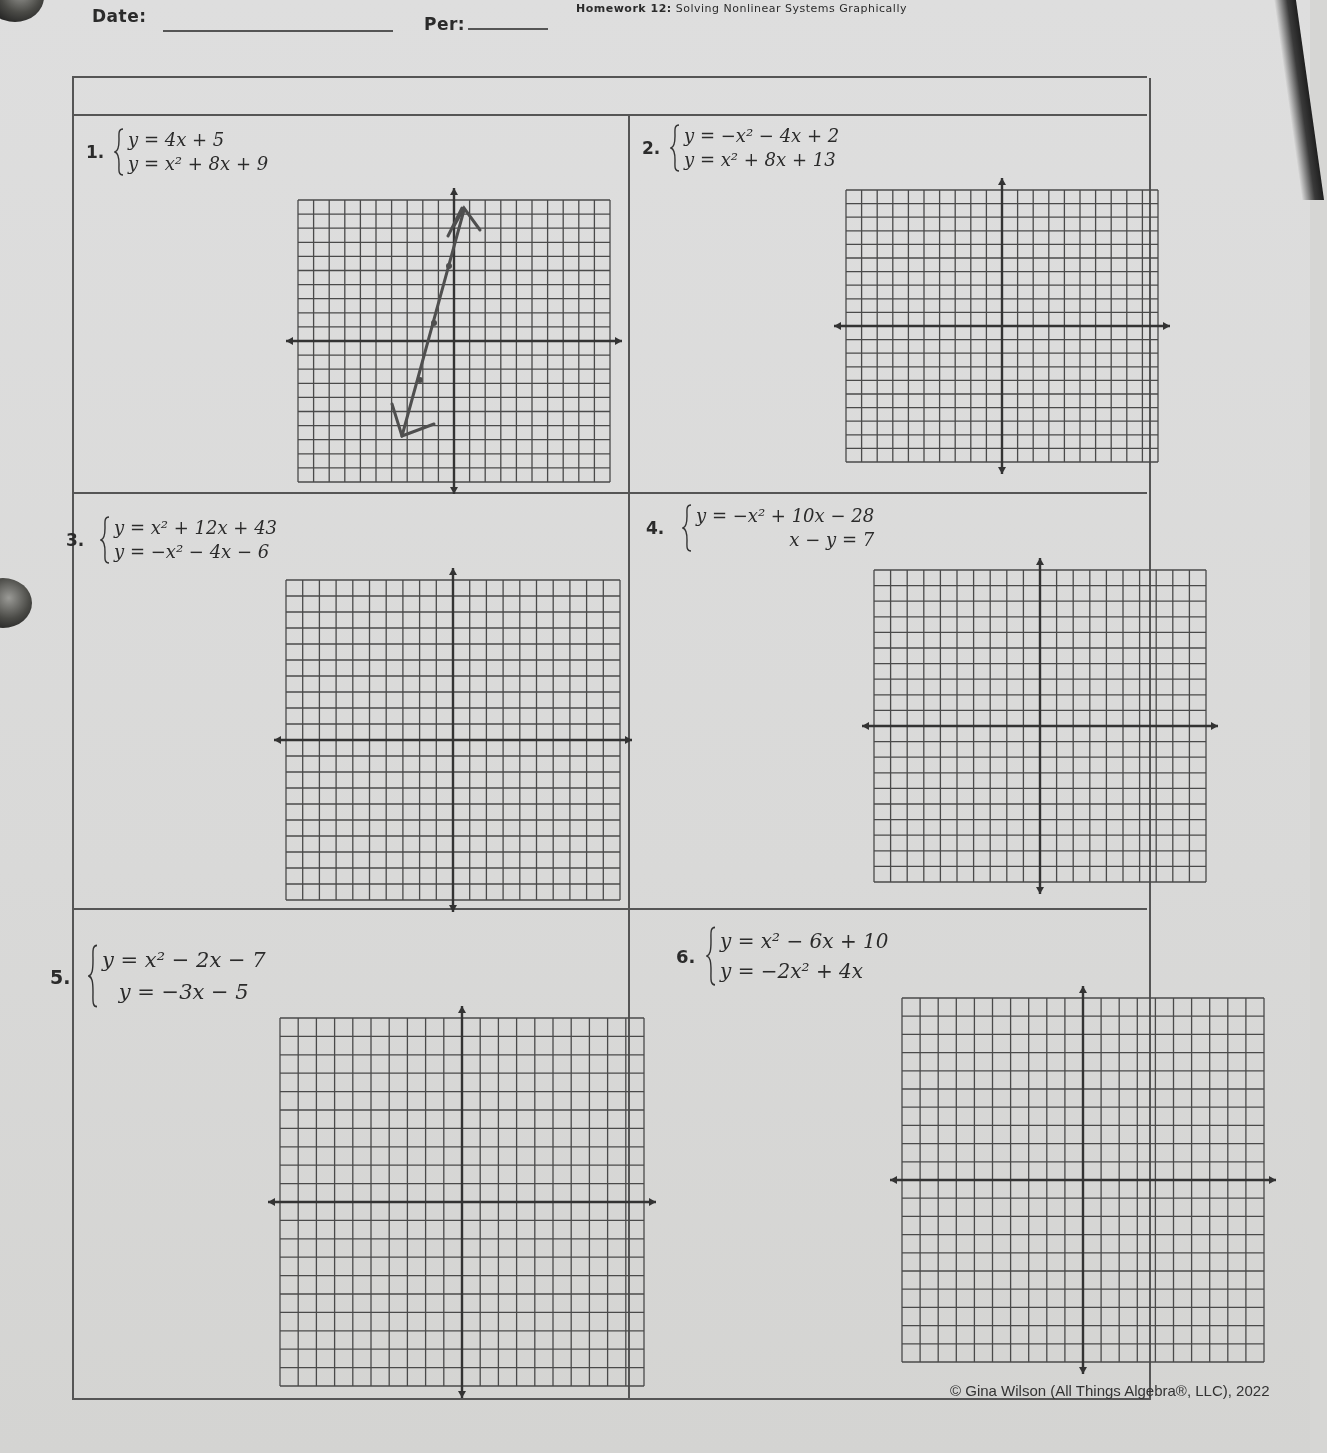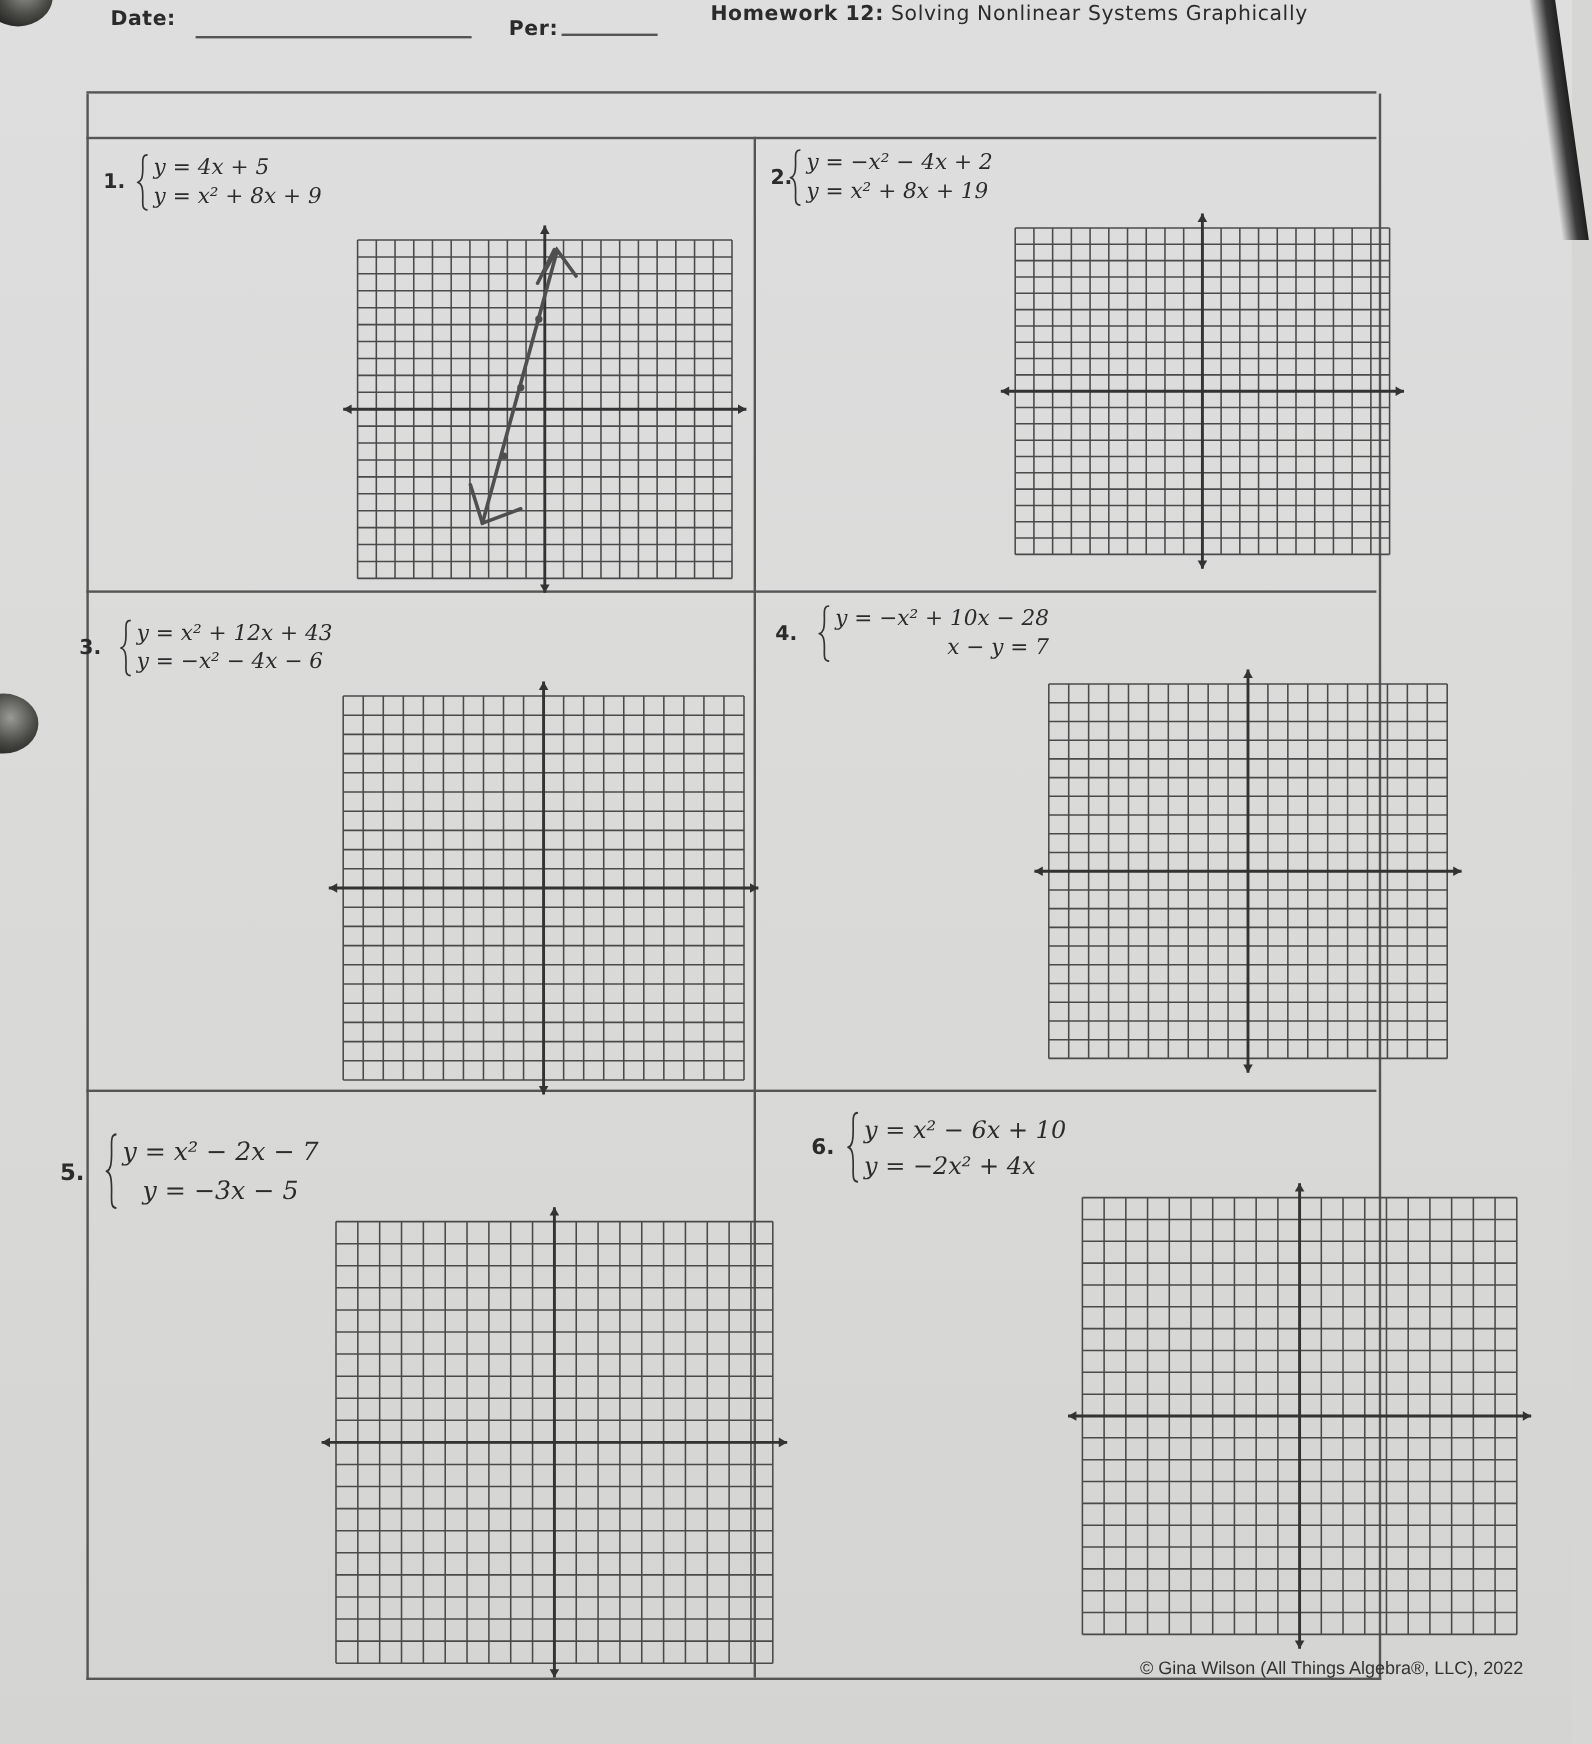--- a/index.html
+++ b/index.html
@@ -25,21 +25,21 @@
   }
   .hole.h1 { left:-14px; top:-28px; }
   .hole.h2 { left:-26px; top:578px; }
 
   .hdr { position:absolute; top:6px; font-weight:bold; font-size:17px; letter-spacing:0.5px; }
   .hdr.date { left:92px; }
   .hdr.per { left:424px; top:14px; }
   .blank { position:absolute; border-bottom:2px solid #555; height:0; }
   .blank.b1 { left:163px; top:30px; width:230px; }
   .blank.b2 { left:468px; top:28px; width:80px; }
-  .hdr.title { left:592px; top:2px; font-size:17px; font-weight:normal; }
+  .hdr.title { left:576px; top:2px; font-size:11px; font-weight:normal; }
   .hdr.title b { font-weight:bold; }
 
   .notice {
     position:absolute; left:414px; top:38px; width:396px; height:34px;
     border:2px solid #555; background:#e2e2e0;
     font-weight:bold; font-size:17px; text-align:center; line-height:34px;
   }
 
   .sheet { position:absolute; left:72px; top:78px; width:1075px; height:1320px; border:2px solid #555; border-top:none; }
   .sheet-top { position:absolute; left:72px; top:76px; width:1075px; border-top:2px solid #555; }
@@ -97,26 +97,26 @@
       <svg class="brace" width="10" height="48" viewBox="0 0 10 48">
           <path d="M9 1 C4 1 5 6 5 12 C5 20 4 23 1 24 C4 25 5 28 5 36 C5 42 4 47 9 47" fill="none" stroke="#333" stroke-width="1.4"></path>
         </svg>
       <span class="eq">y = 4x + 5</span>
       <span class="eq">y = x² + 8x + 9</span>
     </div>
   </div>
 
   <div class="problem" style="left:642px;top:124px;">
     <span class="pnum" style="left:0;top:14px;">2.</span>
-    <div class="sys" style="left:16px;top:0;">
+    <div class="sys" style="left:28px;top:0;">
       <svg class="brace" width="10" height="48" viewBox="0 0 10 48">
           <path d="M9 1 C4 1 5 6 5 12 C5 20 4 23 1 24 C4 25 5 28 5 36 C5 42 4 47 9 47" fill="none" stroke="#333" stroke-width="1.4"></path>
         </svg>
       <span class="eq">y = −x² − 4x + 2</span>
-      <span class="eq">y = x² + 8x + 19</span>
+      <span class="eq">y = x² + 8x + 13</span>
     </div>
   </div>
 
   <div class="problem" style="left:66px;top:516px;">
     <span class="pnum" style="left:0;top:14px;">3.</span>
     <div class="sys" style="left:34px;top:0;">
       <svg class="brace" width="10" height="52" viewBox="0 0 10 48" preserveAspectRatio="none">
           <path d="M9 1 C4 1 5 6 5 12 C5 20 4 23 1 24 C4 25 5 28 5 36 C5 42 4 47 9 47" fill="none" stroke="#333" stroke-width="1.4"></path>
         </svg>
       <span class="eq">y = x² + 12x + 43</span>

